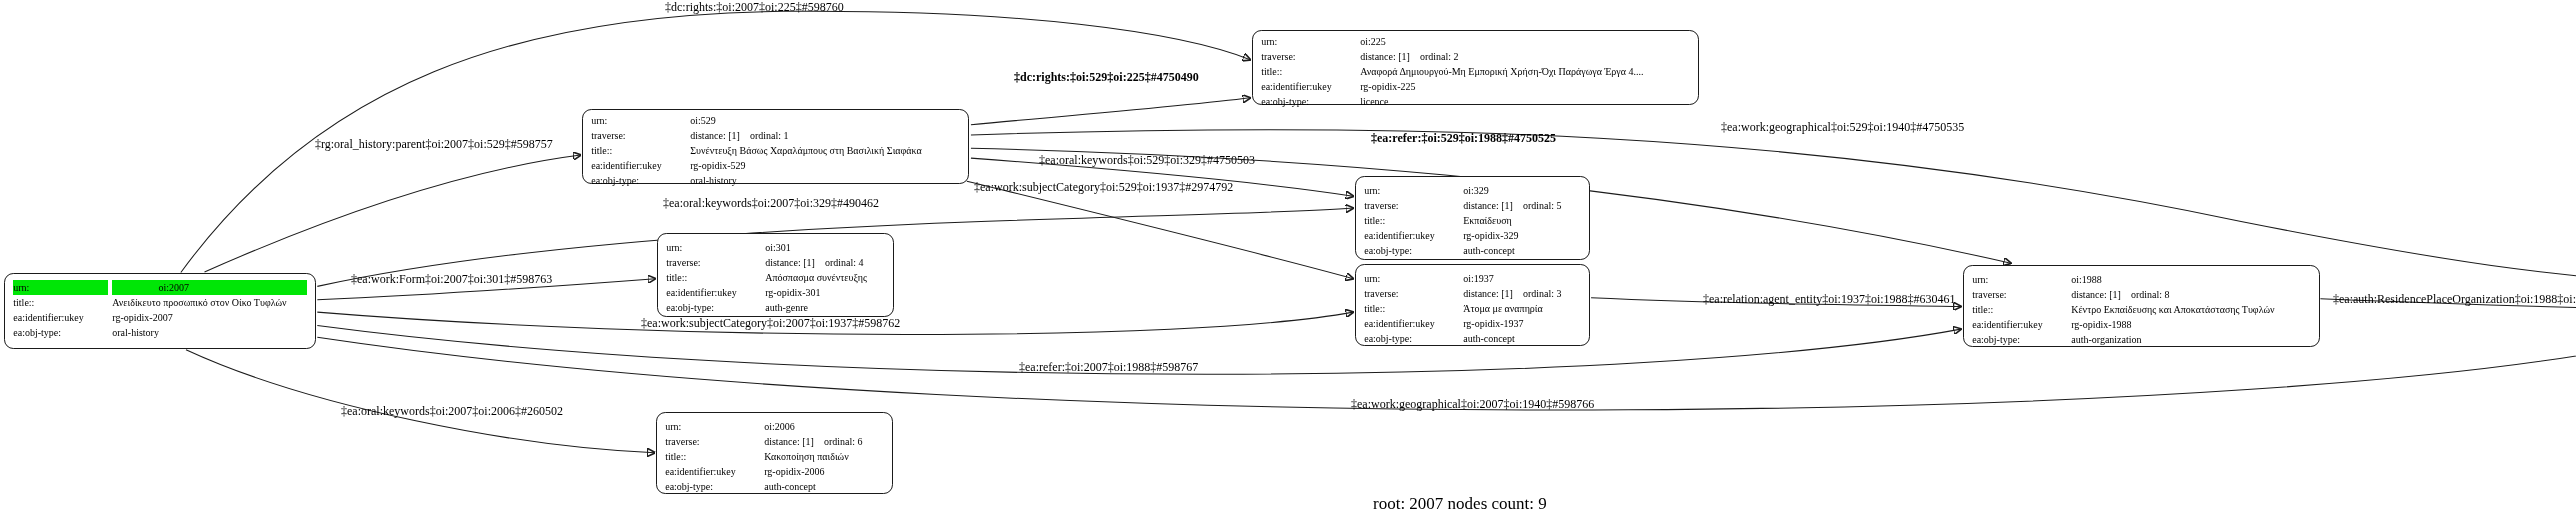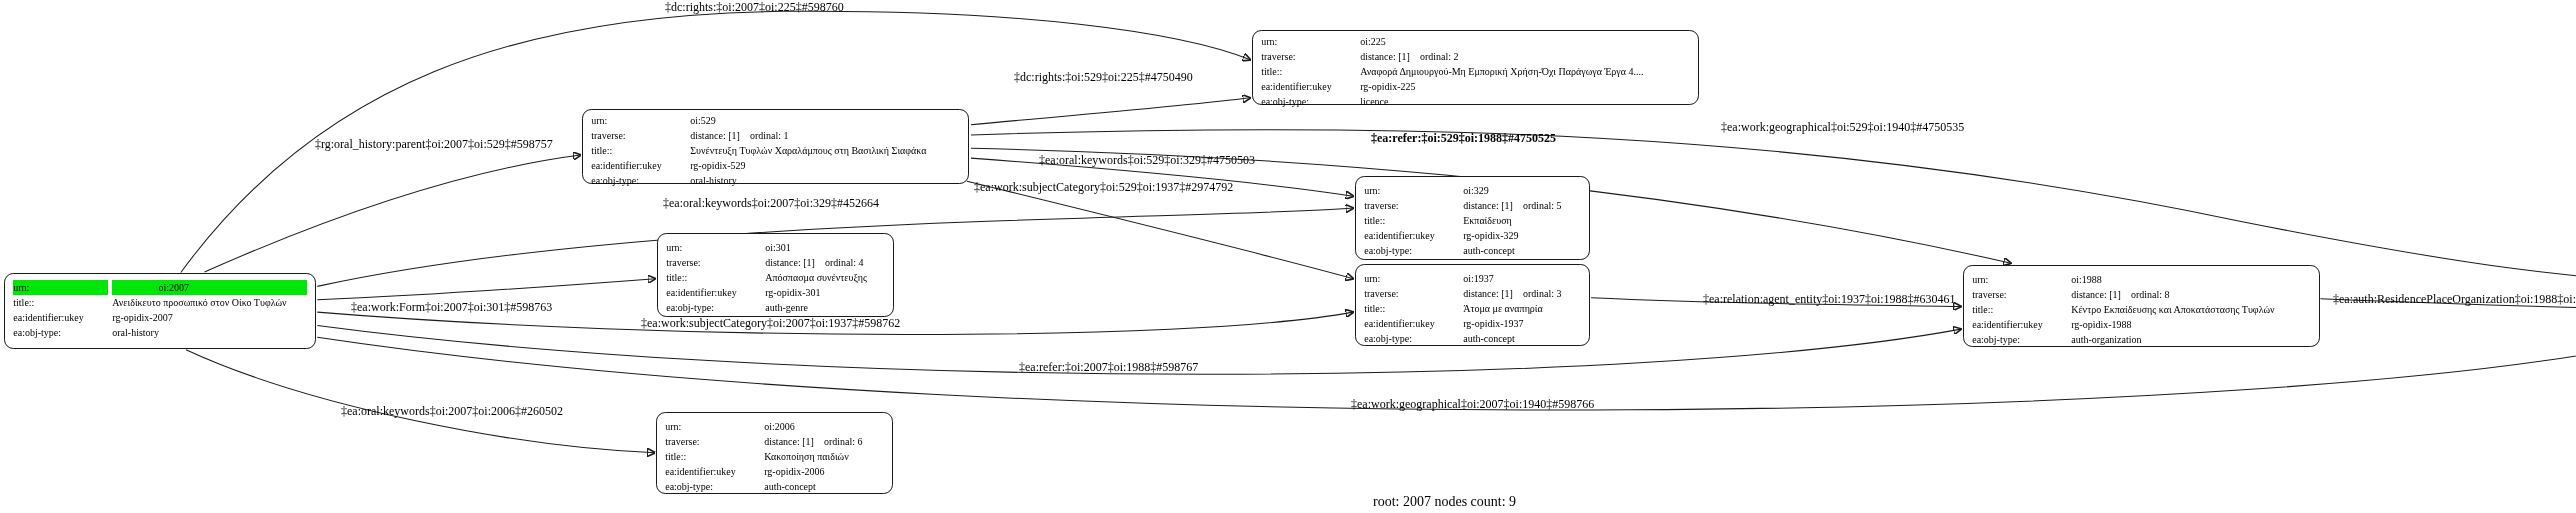--- a/index.html
+++ b/index.html
@@ -8,21 +8,21 @@
   #edges{position:absolute;left:0;top:0;width:2904px;height:513px;}
   #edges path{fill:none;stroke:#1c1c1c;stroke-width:2;}
   .node{position:absolute;background:#fff;border:1px solid #1a1a1a;border-radius:9.3px;
         padding:6.2px 8.2px;box-sizing:border-box;font-size:10px;}
   .row{display:flex;line-height:15px;white-space:pre;}
   .k{width:99px;flex:0 0 auto;}
   .v{flex:1 1 auto;}
   .hl .k{background:#00e606;margin-right:4.1px;width:95px;}
   .hl .v{background:#00e606;padding-left:46px;}
   .elabel{position:absolute;font-size:12px;white-space:pre;line-height:13.4px;}
-  .rootlabel{position:absolute;font-size:14px;white-space:pre;}
+  .rootlabel{position:absolute;font-size:17px;white-space:pre;}
 </style>
 </head>
 <body>
 
 <div id="canvas">
 
   <svg id="edges" viewBox="0 0 5636 996">
     <defs>
       <marker id="arrow" viewBox="0 0 10 10" refX="9" refY="5" markerWidth="8" markerHeight="8" orient="auto">
         <path d="M0,0 L10,5 L0,10 z" fill="#1c1c1c" stroke="none"></path>
@@ -39,28 +39,28 @@
     <path marker-end="url(#arrow)" d="M 615,582 C 850,572 1100,554 1271,541"></path>
     <path marker-end="url(#arrow)" d="M 615,606 C 1300,662 2300,666 2626,606"></path>
     <path marker-end="url(#arrow)" d="M 3088,578 C 3350,590 3650,593 3806,595"></path>
     <path marker-end="url(#arrow)" d="M 4504,580 C 4800,592 5020,598 5168,601"></path>
     <path marker-end="url(#arrow)" d="M 615,632 C 1600,762 3200,752 3806,639"></path>
     <path marker-end="url(#arrow)" d="M 615,655 C 2000,862 4500,822 5168,658"></path>
     <path marker-end="url(#arrow)" d="M 360,679 C 600,790 1000,868 1270,879"></path>
   </svg>
 
   <div class="elabel" style="left:665px;top:1px;">‡dc:rights:‡oi:2007‡oi:225‡#598760</div>
-  <div class="elabel" style="left:1014px;top:71px;">‡dc:rights:‡oi:529‡oi:225‡#4750490</div>
+  <div class="elabel" style="left:1014px;top:71px;font-weight:bold;">‡dc:rights:‡oi:529‡oi:225‡#4750490</div>
   <div class="elabel" style="left:315px;top:138px;">‡rg:oral_history:parent‡oi:2007‡oi:529‡#598757</div>
   <div class="elabel" style="left:1371px;top:132px;font-weight:bold;">‡ea:refer:‡oi:529‡oi:1988‡#4750525</div>
   <div class="elabel" style="left:1705px;top:121px;margin-left:16px;">‡ea:work:geographical‡oi:529‡oi:1940‡#4750535</div>
   <div class="elabel" style="left:1039px;top:154px;">‡ea:oral:keywords‡oi:529‡oi:329‡#4750503</div>
   <div class="elabel" style="left:974px;top:181px;">‡ea:work:subjectCategory‡oi:529‡oi:1937‡#2974792</div>
-  <div class="elabel" style="left:663px;top:197px;">‡ea:oral:keywords‡oi:2007‡oi:329‡#452664</div>
-  <div class="elabel" style="left:351px;top:273px;margin-top:28px;">‡ea:work:Form‡oi:2007‡oi:301‡#598763</div>
+  <div class="elabel" style="left:663px;top:197px;">‡ea:oral:keywords‡oi:2007‡oi:329‡#490462</div>
+  <div class="elabel" style="left:351px;top:273px;">‡ea:work:Form‡oi:2007‡oi:301‡#598763</div>
   <div class="elabel" style="left:641px;top:317px;">‡ea:work:subjectCategory‡oi:2007‡oi:1937‡#598762</div>
   <div class="elabel" style="left:1703px;top:293px;">‡ea:relation:agent_entity‡oi:1937‡oi:1988‡#630461</div>
   <div class="elabel" style="left:2333px;top:293px;">‡ea:auth:ResidencePlaceOrganization‡oi:1988‡oi:1940‡#596212</div>
   <div class="elabel" style="left:1019px;top:361px;">‡ea:refer:‡oi:2007‡oi:1988‡#598767</div>
   <div class="elabel" style="left:1351px;top:382px;margin-top:16px;">‡ea:work:geographical‡oi:2007‡oi:1940‡#598766</div>
   <div class="elabel" style="left:341px;top:405px;">‡ea:oral:keywords‡oi:2007‡oi:2006‡#260502</div>
 
   <div class="node" style="left:4.1px;top:273px;width:312px;height:76px;">
     <div class="row hl">
       <span class="k">urn:</span>
@@ -84,21 +84,21 @@
     <div class="row">
       <span class="k">urn:</span>
       <span class="v">oi:529</span>
     </div>
     <div class="row">
       <span class="k">traverse:</span>
       <span class="v">distance: [1]    ordinal: 1</span>
     </div>
     <div class="row">
       <span class="k">title::</span>
-      <span class="v">Συνέντευξη Τυφλών Χαραλάμπους στη Βασιλική Σιαφάκα</span>
+      <span class="v">Συνέντευξη Βάσως Χαραλάμπους στη Βασιλική Σιαφάκα</span>
     </div>
     <div class="row">
       <span class="k">ea:identifier:ukey</span>
       <span class="v">rg-opidix-529</span>
     </div>
     <div class="row">
       <span class="k">ea:obj-type:</span>
       <span class="v">oral-history</span>
     </div>
   </div>

